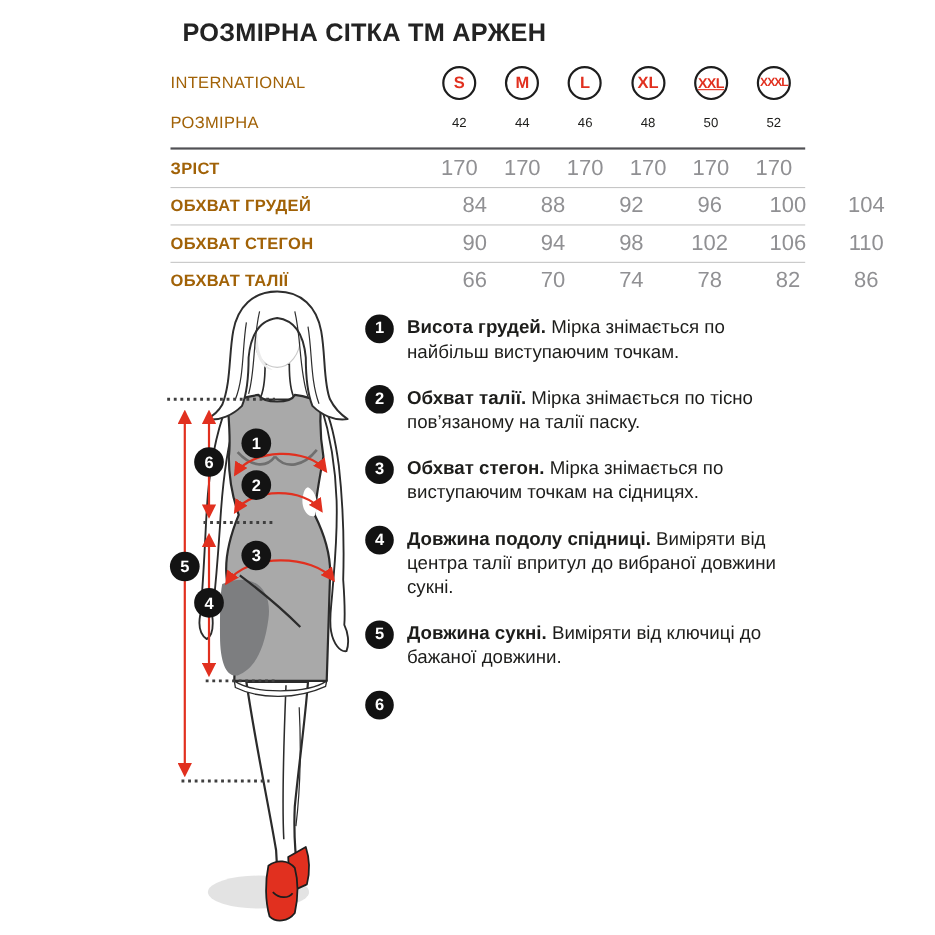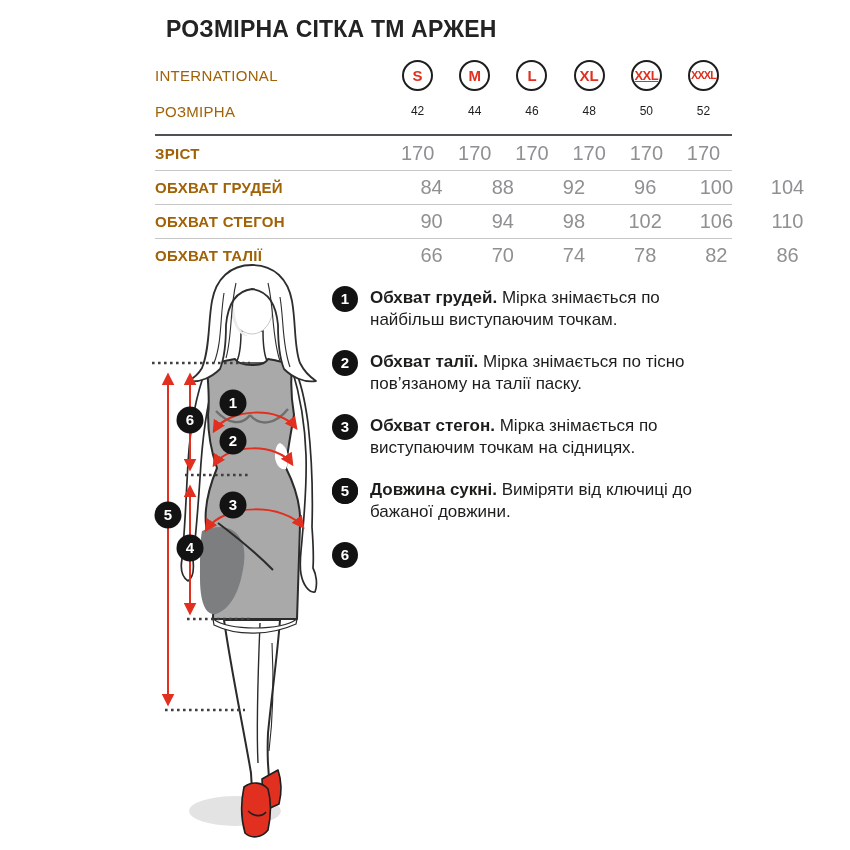--- a/index.html
+++ b/index.html
@@ -204,40 +204,44 @@
           <text class="marker-t" x="50" y="157" text-anchor="middle" dy=".35em">6</text>
         </g>
       </g>
     </svg>
   </div>
 
   <div class="legend">
     <div class="legend-item">
       <span class="legend-num">1</span>
       <span class="txt-wrap">
-        <span class="legend-title">Обхват грудей.</span>
+        <span class="legend-title">Висота грудей.</span>
         <span class="legend-text">Мірка знімається по найбільш виступаючим точкам.</span>
       </span>
     </div>
     <div class="legend-item">
       <span class="legend-num">2</span>
       <span class="txt-wrap">
         <span class="legend-title">Обхват талії.</span>
         <span class="legend-text">Мірка знімається по тісно пов’язаному на талії паску.</span>
       </span>
     </div>
     <div class="legend-item">
       <span class="legend-num">3</span>
       <span class="txt-wrap">
         <span class="legend-title">Обхват стегон.</span>
         <span class="legend-text">Мірка знімається по виступаючим точкам на сідницях.</span>
       </span>
     </div>
     <div class="legend-item">
       <span class="legend-num">4</span>
+      <span class="txt-wrap">
+        <span class="legend-title">Довжина подолу спідниці.</span>
+        <span class="legend-text">Виміряти від центра талії впритул до вибраної довжини сукні.</span>
+      </span>
     </div>
     <div class="legend-item">
       <span class="legend-num">5</span>
       <span class="txt-wrap">
         <span class="legend-title">Довжина сукні.</span>
         <span class="legend-text">Виміряти від ключиці до бажаної довжини.</span>
       </span>
     </div>
     <div class="legend-item">
       <span class="legend-num">6</span>

